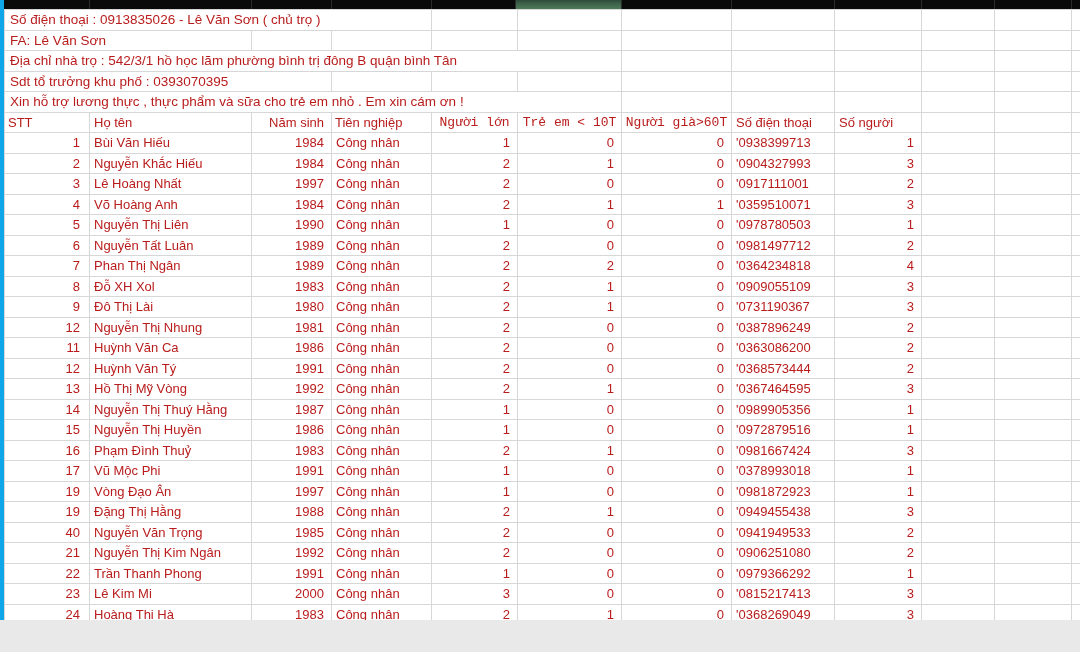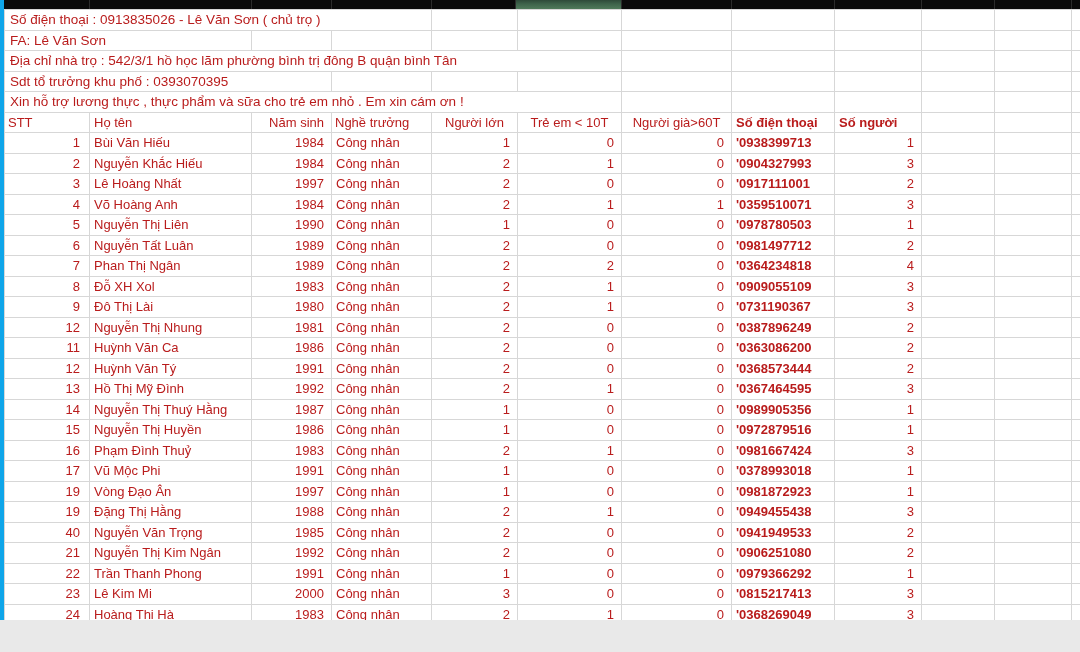--- a/index.html
+++ b/index.html
@@ -19,24 +19,24 @@
   #grid{position:absolute;top:9px;left:0;}
   table{border-collapse:collapse;table-layout:fixed;width:1078px;}
   td,th{
     border:1px solid #d7d7d7;height:19.5px;padding:0 3px;
     font-size:13px;font-weight:400;line-height:19px;
     white-space:nowrap;overflow:hidden;vertical-align:middle;background:#fff;
   }
   tr.inforow td{font-size:13.5px;padding-left:5px;overflow:visible;}
   .al{text-align:left;}
   .ar{text-align:right;padding-right:7px;}
-  .ac{text-align:center;}
+  .ac{text-align:center;font-family:Liberation Mono, monospace;}
   .stt{text-align:right;padding-right:9px;}
   .name{padding-left:4px;}
-  .phone{padding-left:4px;font-weight:bold;}
+  .phone{padding-left:4px;}
 </style>
 </head>
 <body>
 
 <div id="screen">
 
   <div id="topbar">
     <div id="col-highlight"></div>
   <div class="coltick" style="left: 85px;"></div>
       <div class="coltick" style="left: 247px;"></div>
@@ -121,21 +121,21 @@
           <td></td>
             <td></td>
           <td></td>
             <td></td>
         </tr>
 
         <tr>
           <th class="al">STT</th>
           <th class="al name">Họ tên</th>
           <th class="ar">Năm sinh</th>
-          <th class="al">Nghề trưởng</th>
+          <th class="al">Tiên nghiệp</th>
           <th class="ac">Người lớn</th>
           <th class="ac">Trẻ em &lt; 10T</th>
           <th class="ac">Người già&gt;60T</th>
           <th class="al phone">Số điện thoại</th>
           <th class="al phone">Số người</th>
           <th></th>
           <th></th>
           <th></th>
         </tr>
 
@@ -302,21 +302,21 @@
     <td class="ar">0</td>
     <td class="ar">0</td>
     <td class="al phone">'0368573444</td>
     <td class="ar">2</td>
     <td></td>
     <td></td>
     <td></td>
   </tr>
           <tr>
     <td class="stt">13</td>
-    <td class="al name">Hồ Thị Mỹ Đình</td>
+    <td class="al name">Hồ Thị Mỹ Vòng</td>
     <td class="ar">1992</td>
     <td class="al name">Công nhân</td>
     <td class="ar">2</td>
     <td class="ar">1</td>
     <td class="ar">0</td>
     <td class="al phone">'0367464595</td>
     <td class="ar">3</td>
     <td></td>
     <td></td>
     <td></td>

